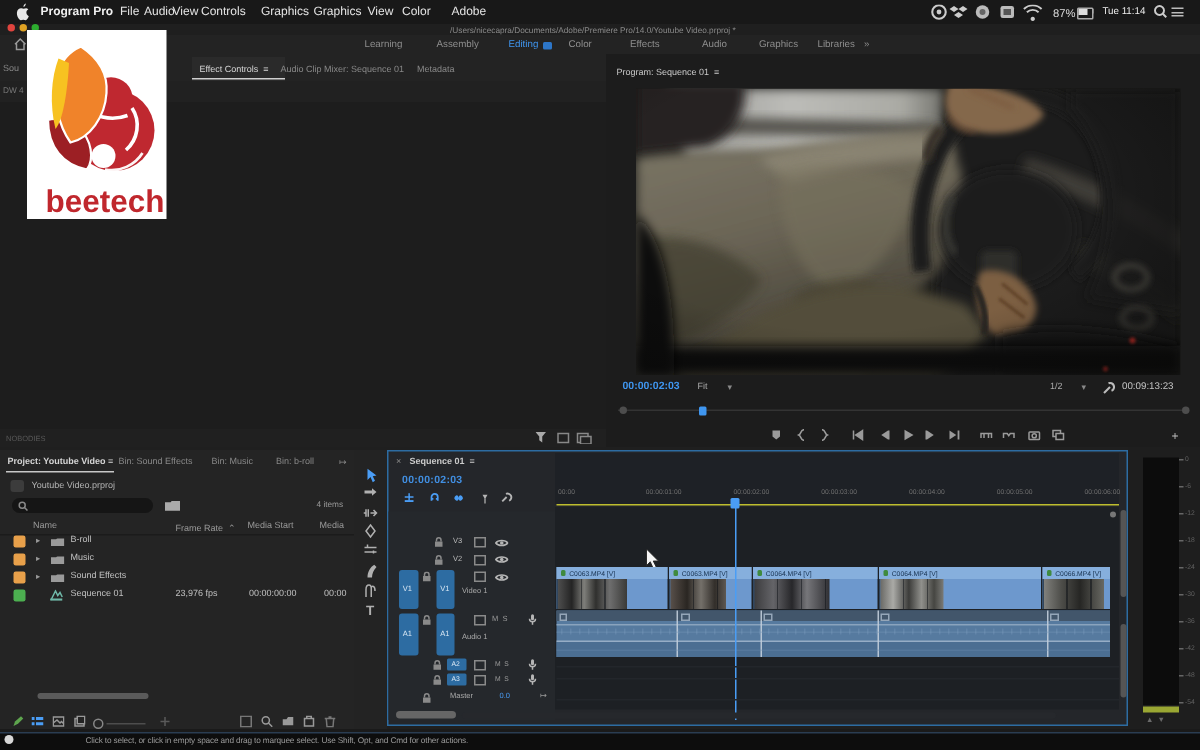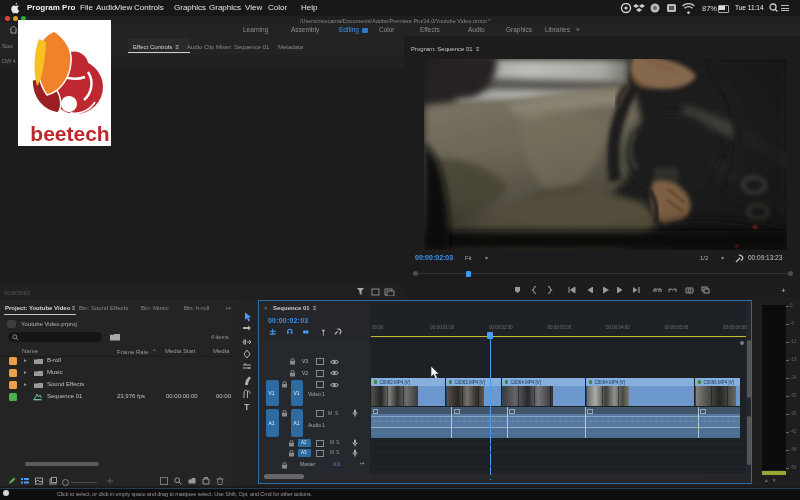--- a/index.html
+++ b/index.html
@@ -17,21 +17,21 @@
   </svg>
 <div class="abs txt" style="left:27px;top:3px;font-size:8px;font-weight:bold;color:#f0f0f0;">Program Pro</div>
 <div class="abs txt" style="left:80px;top:3px;font-size:8px;color:#e4e4e4;">File</div>
 <div class="abs txt" style="left:96px;top:3px;font-size:8px;color:#e4e4e4;">Audio</div>
 <div class="abs txt" style="left:115px;top:3px;font-size:8px;color:#e4e4e4;">View</div>
 <div class="abs txt" style="left:134px;top:3px;font-size:8px;color:#e4e4e4;">Controls</div>
 <div class="abs txt" style="left:174px;top:3px;font-size:8px;color:#e4e4e4;">Graphics</div>
 <div class="abs txt" style="left:209px;top:3px;font-size:8px;color:#e4e4e4;">Graphics</div>
 <div class="abs txt" style="left:245px;top:3px;font-size:8px;color:#e4e4e4;">View</div>
 <div class="abs txt" style="left:268px;top:3px;font-size:8px;color:#e4e4e4;">Color</div>
-<div class="abs txt" style="left:301px;top:3px;font-size:8px;color:#e4e4e4;">Help</div>
+<div class="abs txt" style="left:301px;top:3px;font-size:8px;color:#e4e4e4;">Adobe</div>
 
 <svg class="abs" style="left:620px;top:3px;" width="80" height="11" viewBox="0 0 80 11">
   <circle cx="6" cy="5" r="4.5" fill="none" stroke="#ccc" stroke-width="1.4"></circle>
   <circle cx="6" cy="5" r="1.6" fill="#ccc"></circle>
   <path d="M18,1 l3,2 -3,2 -3,-2 z M24,1 l3,2 -3,2 -3,-2 z M21,5 l3,2 -3,2 -3,-2 z" fill="#ccc" transform="translate(-2,0)"></path>
   <circle cx="35" cy="5" r="4.5" fill="#bbb"></circle>
   <circle cx="35" cy="5" r="2" fill="#666"></circle>
   <rect x="47" y="1" width="9" height="8" rx="1.5" fill="#bbb"></rect>
   <rect x="49" y="3" width="5" height="4" fill="#555"></rect>
   <path d="M64,8 l4,-4 a6,6 0 0,1 8,0 l-4,4 z" fill="none"></path>

